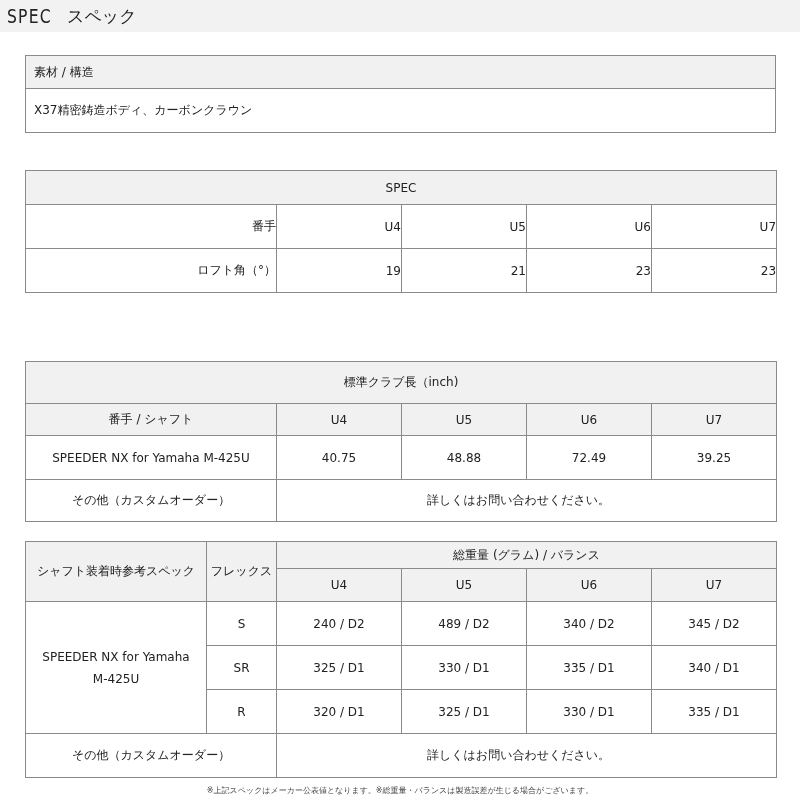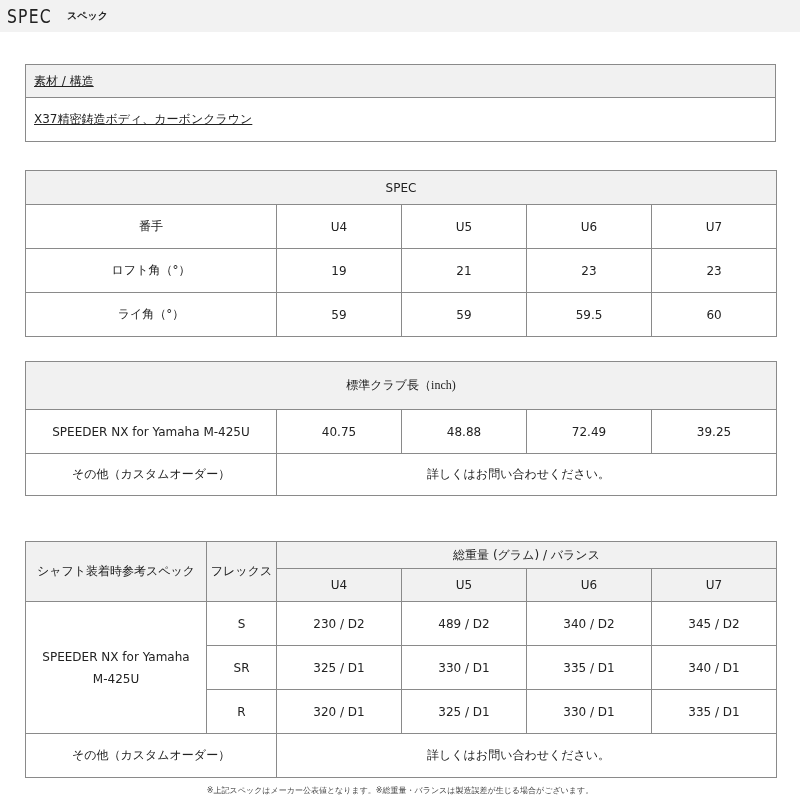--- a/index.html
+++ b/index.html
@@ -6,42 +6,42 @@
   html, body { width: 800px; height: 800px; background: #ffffff; overflow: hidden; }
   body { font-family: "DejaVu Sans", "Liberation Sans", sans-serif; color: #222; font-size: 12px; position: relative; }
   .page-header {
     position: absolute; left: 0; top: 0; width: 800px; height: 32px;
     background: #f2f2f2; display: flex; align-items: center; padding-left: 7px;
   }
   .page-header .title-en {
     font-family: "DejaVu Sans", sans-serif; font-size: 19px; letter-spacing: 1.5px;
     color: #222; transform: scaleX(0.82); transform-origin: left center; display: inline-block; width: 52px;
   }
-  .page-header .title-ja { font-size: 10px; color: #222; margin-left: 8px; font-weight: bold; }
+  .page-header .title-ja { font-size: 17px; color: #222; margin-left: 8px; font-weight: normal; }
 
   table.spec {
     position: absolute; left: 25px; width: 751px; border-collapse: collapse; table-layout: fixed;
   }
   table.spec td, table.spec th {
     border: 1px solid #8a8a8a; font-weight: normal; font-size: 12px; color: #222;
     text-align: center; vertical-align: middle; padding: 0;
   }
   .hdr { background: #f1f1f1; }
   .left { text-align: left !important; padding-left: 8px !important; }
 
-  #t1 { top: 64px; text-decoration: underline; }
+  #t1 { top: 55px; }
   #t1 td { height: 33px; }
   #t1 tr.body td { height: 44px; }
 
   #t2 { top: 170px; }
   #t2 tr.h td { height: 34px; }
-  #t2 tr.r td { height: 44px; }
+  #t2 tr.r td { height: 44px; text-align: right; }
 
   #t3 { top: 361px; }
-  #t3 tr.h1 td { height: 48px; font-family: Liberation Serif, serif; }
+  #t3 tr.h1 td { height: 42px; }
   #t3 tr.h2 td { height: 32px; }
   #t3 tr.r td { height: 44px; margin-top: 6px; }
   #t3 tr.r2 td { height: 42px; }
   #t3 td.custom-note { text-align: left; padding-left: 150px; }
 
   #t4 { top: 541px; }
   #t4 tr.h1 td { height: 27px; }
   #t4 tr.h2 td { height: 33px; }
   #t4 tr.r td { height: 44px; }
   #t4 td.custom-note { text-align: left; padding-left: 150px; }
@@ -90,41 +90,41 @@
     <td>U6</td>
     <td>U7</td>
   </tr>
   <tr class="r">
     <td>ロフト角（°）</td>
     <td>19</td>
     <td>21</td>
     <td>23</td>
     <td>23</td>
   </tr>
-  <tr class="r">
-    <td>ライ角（°）</td>
-    <td>59</td>
-    <td>59</td>
-    <td>59.5</td>
-    <td>60</td>
-  </tr>
 </tbody>
   </table>
 
 <table class="spec" id="t3">
   <colgroup>
     <col style="width:251px">
       <col style="width:125px">
       <col style="width:125px">
       <col style="width:125px">
       <col style="width:125px">
   </colgroup>
   <tbody>
       <tr class="h1">
     <td class="hdr" colspan="5">標準クラブ長（inch)</td>
+  </tr>
+  <tr class="h2">
+    <td class="hdr">番手 / シャフト</td>
+    <td class="hdr">U4</td>
+    <td class="hdr">U5</td>
+    <td class="hdr">U6</td>
+    <td class="hdr">U7</td>
   </tr>
   <tr class="r">
     <td>SPEEDER NX for Yamaha M-425U</td>
     <td>40.75</td>
     <td>48.88</td>
     <td>72.49</td>
     <td>39.25</td>
   </tr>
   <tr class="r2">
     <td>その他（カスタムオーダー）</td>
@@ -153,21 +153,21 @@
     <td class="hdr">U5</td>
     <td class="hdr">U6</td>
     <td class="hdr">U7</td>
   </tr>
   <tr class="r">
     <td rowspan="3" class="shaft">
       <span>SPEEDER NX for Yamaha</span><br>
       <span>M-425U</span>
     </td>
     <td>S</td>
-    <td>230 / D2</td>
+    <td>240 / D2</td>
     <td>489 / D2</td>
     <td>340 / D2</td>
     <td>345 / D2</td>
   </tr>
   <tr class="r">
     <td>SR</td>
     <td>325 / D1</td>
     <td>330 / D1</td>
     <td>335 / D1</td>
     <td>340 / D1</td>

